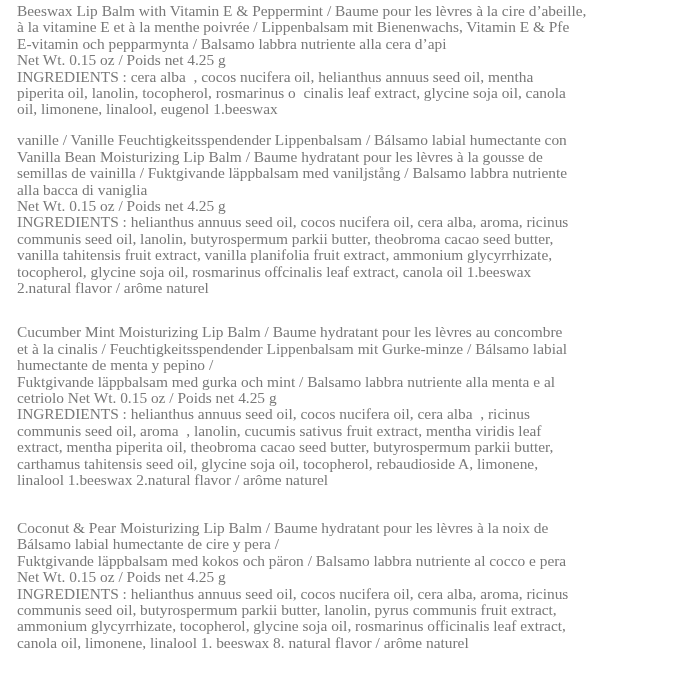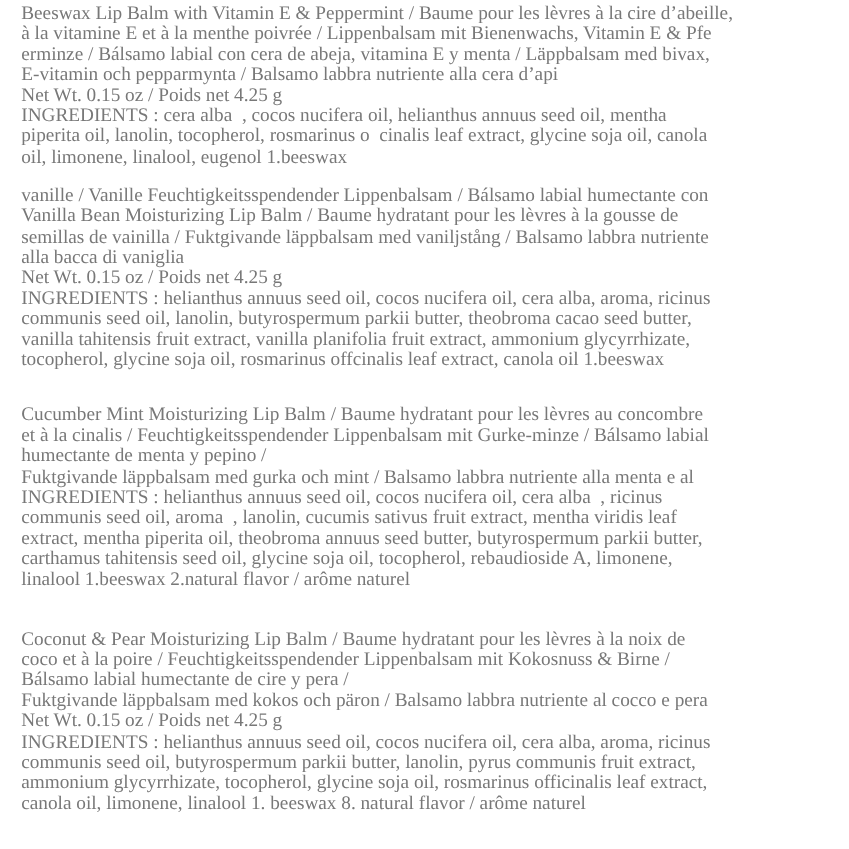--- a/index.html
+++ b/index.html
@@ -25,55 +25,55 @@
   .line { white-space: pre; }
 </style>
 </head>
 <body>
 
 <div class="sheet">
 
   <section class="product">
     <div class="line">Beeswax Lip Balm with Vitamin E &amp; Peppermint / Baume pour les lèvres à la cire d’abeille,</div>
     <div class="line">à la vitamine E et à la menthe poivrée / Lippenbalsam mit Bienenwachs, Vitamin E &amp; Pfe</div>
-    <div class="line">erminze / Bálsamo labial con cera de abeja, vitamina E y menta / Läppbalsam med bivax,</div>
     <div class="line">E-vitamin och pepparmynta / Balsamo labbra nutriente alla cera d’api</div>
     <div class="line">Net Wt. 0.15 oz / Poids net 4.25 g</div>
     <div class="line">INGREDIENTS : cera alba  , cocos nucifera oil, helianthus annuus seed oil, mentha</div>
     <div class="line">piperita oil, lanolin, tocopherol, rosmarinus o  cinalis leaf extract, glycine soja oil, canola</div>
     <div class="line">oil, limonene, linalool, eugenol 1.beeswax</div>
   </section>
 
   <section class="product">
     <div class="line">vanille / Vanille Feuchtigkeitsspendender Lippenbalsam / Bálsamo labial humectante con</div>
     <div class="line">Vanilla Bean Moisturizing Lip Balm / Baume hydratant pour les lèvres à la gousse de</div>
     <div class="line">semillas de vainilla / Fuktgivande läppbalsam med vaniljstång / Balsamo labbra nutriente</div>
     <div class="line">alla bacca di vaniglia</div>
     <div class="line">Net Wt. 0.15 oz / Poids net 4.25 g</div>
     <div class="line">INGREDIENTS : helianthus annuus seed oil, cocos nucifera oil, cera alba, aroma, ricinus</div>
     <div class="line">communis seed oil, lanolin, butyrospermum parkii butter, theobroma cacao seed butter,</div>
     <div class="line">vanilla tahitensis fruit extract, vanilla planifolia fruit extract, ammonium glycyrrhizate,</div>
     <div class="line">tocopherol, glycine soja oil, rosmarinus offcinalis leaf extract, canola oil 1.beeswax</div>
+    <div class="line">2.natural flavor / arôme naturel</div>
   </section>
 
   <section class="product gap-large">
     <div class="line">Cucumber Mint Moisturizing Lip Balm / Baume hydratant pour les lèvres au concombre</div>
     <div class="line">et à la cinalis / Feuchtigkeitsspendender Lippenbalsam mit Gurke-minze / Bálsamo labial</div>
     <div class="line">humectante de menta y pepino /</div>
     <div class="line">Fuktgivande läppbalsam med gurka och mint / Balsamo labbra nutriente alla menta e al</div>
+    <div class="line">cetriolo Net Wt. 0.15 oz / Poids net 4.25 g</div>
     <div class="line">INGREDIENTS : helianthus annuus seed oil, cocos nucifera oil, cera alba  , ricinus</div>
     <div class="line">communis seed oil, aroma  , lanolin, cucumis sativus fruit extract, mentha viridis leaf</div>
-    <div class="line">extract, mentha piperita oil, theobroma annuus seed butter, butyrospermum parkii butter,</div>
+    <div class="line">extract, mentha piperita oil, theobroma cacao seed butter, butyrospermum parkii butter,</div>
     <div class="line">carthamus tahitensis seed oil, glycine soja oil, tocopherol, rebaudioside A, limonene,</div>
     <div class="line">linalool 1.beeswax 2.natural flavor / arôme naturel</div>
   </section>
 
   <section class="product">
     <div class="line">Coconut &amp; Pear Moisturizing Lip Balm / Baume hydratant pour les lèvres à la noix de</div>
-    <div class="line">coco et à la poire / Feuchtigkeitsspendender Lippenbalsam mit Kokosnuss &amp; Birne /</div>
     <div class="line">Bálsamo labial humectante de cire y pera /</div>
     <div class="line">Fuktgivande läppbalsam med kokos och päron / Balsamo labbra nutriente al cocco e pera</div>
     <div class="line">Net Wt. 0.15 oz / Poids net 4.25 g</div>
     <div class="line">INGREDIENTS : helianthus annuus seed oil, cocos nucifera oil, cera alba, aroma, ricinus</div>
     <div class="line">communis seed oil, butyrospermum parkii butter, lanolin, pyrus communis fruit extract,</div>
     <div class="line">ammonium glycyrrhizate, tocopherol, glycine soja oil, rosmarinus officinalis leaf extract,</div>
     <div class="line">canola oil, limonene, linalool 1. beeswax 8. natural flavor / arôme naturel</div>
   </section>
 
 </div>

